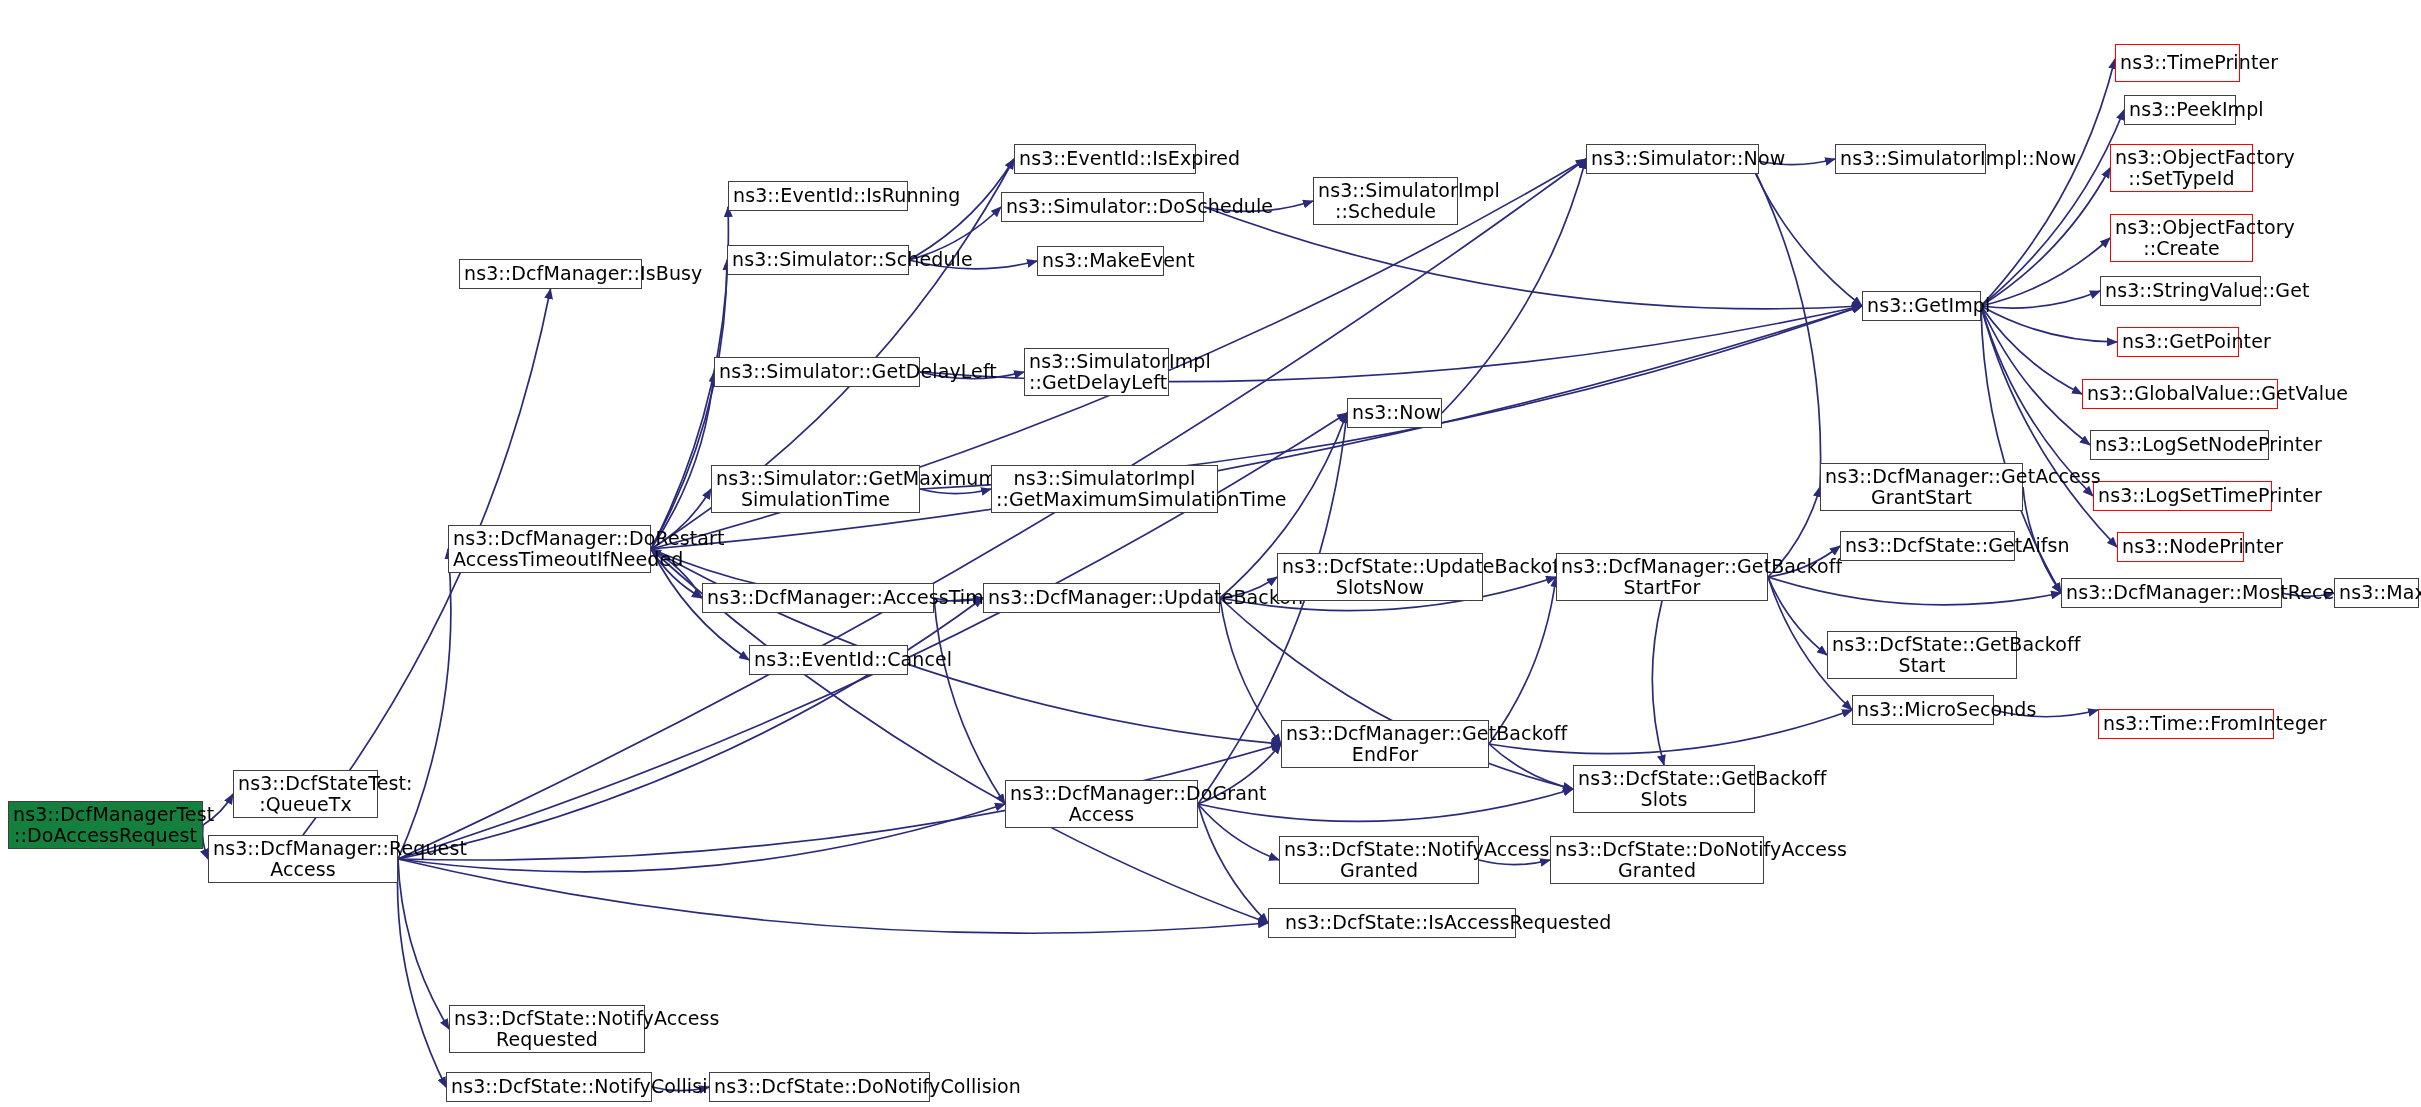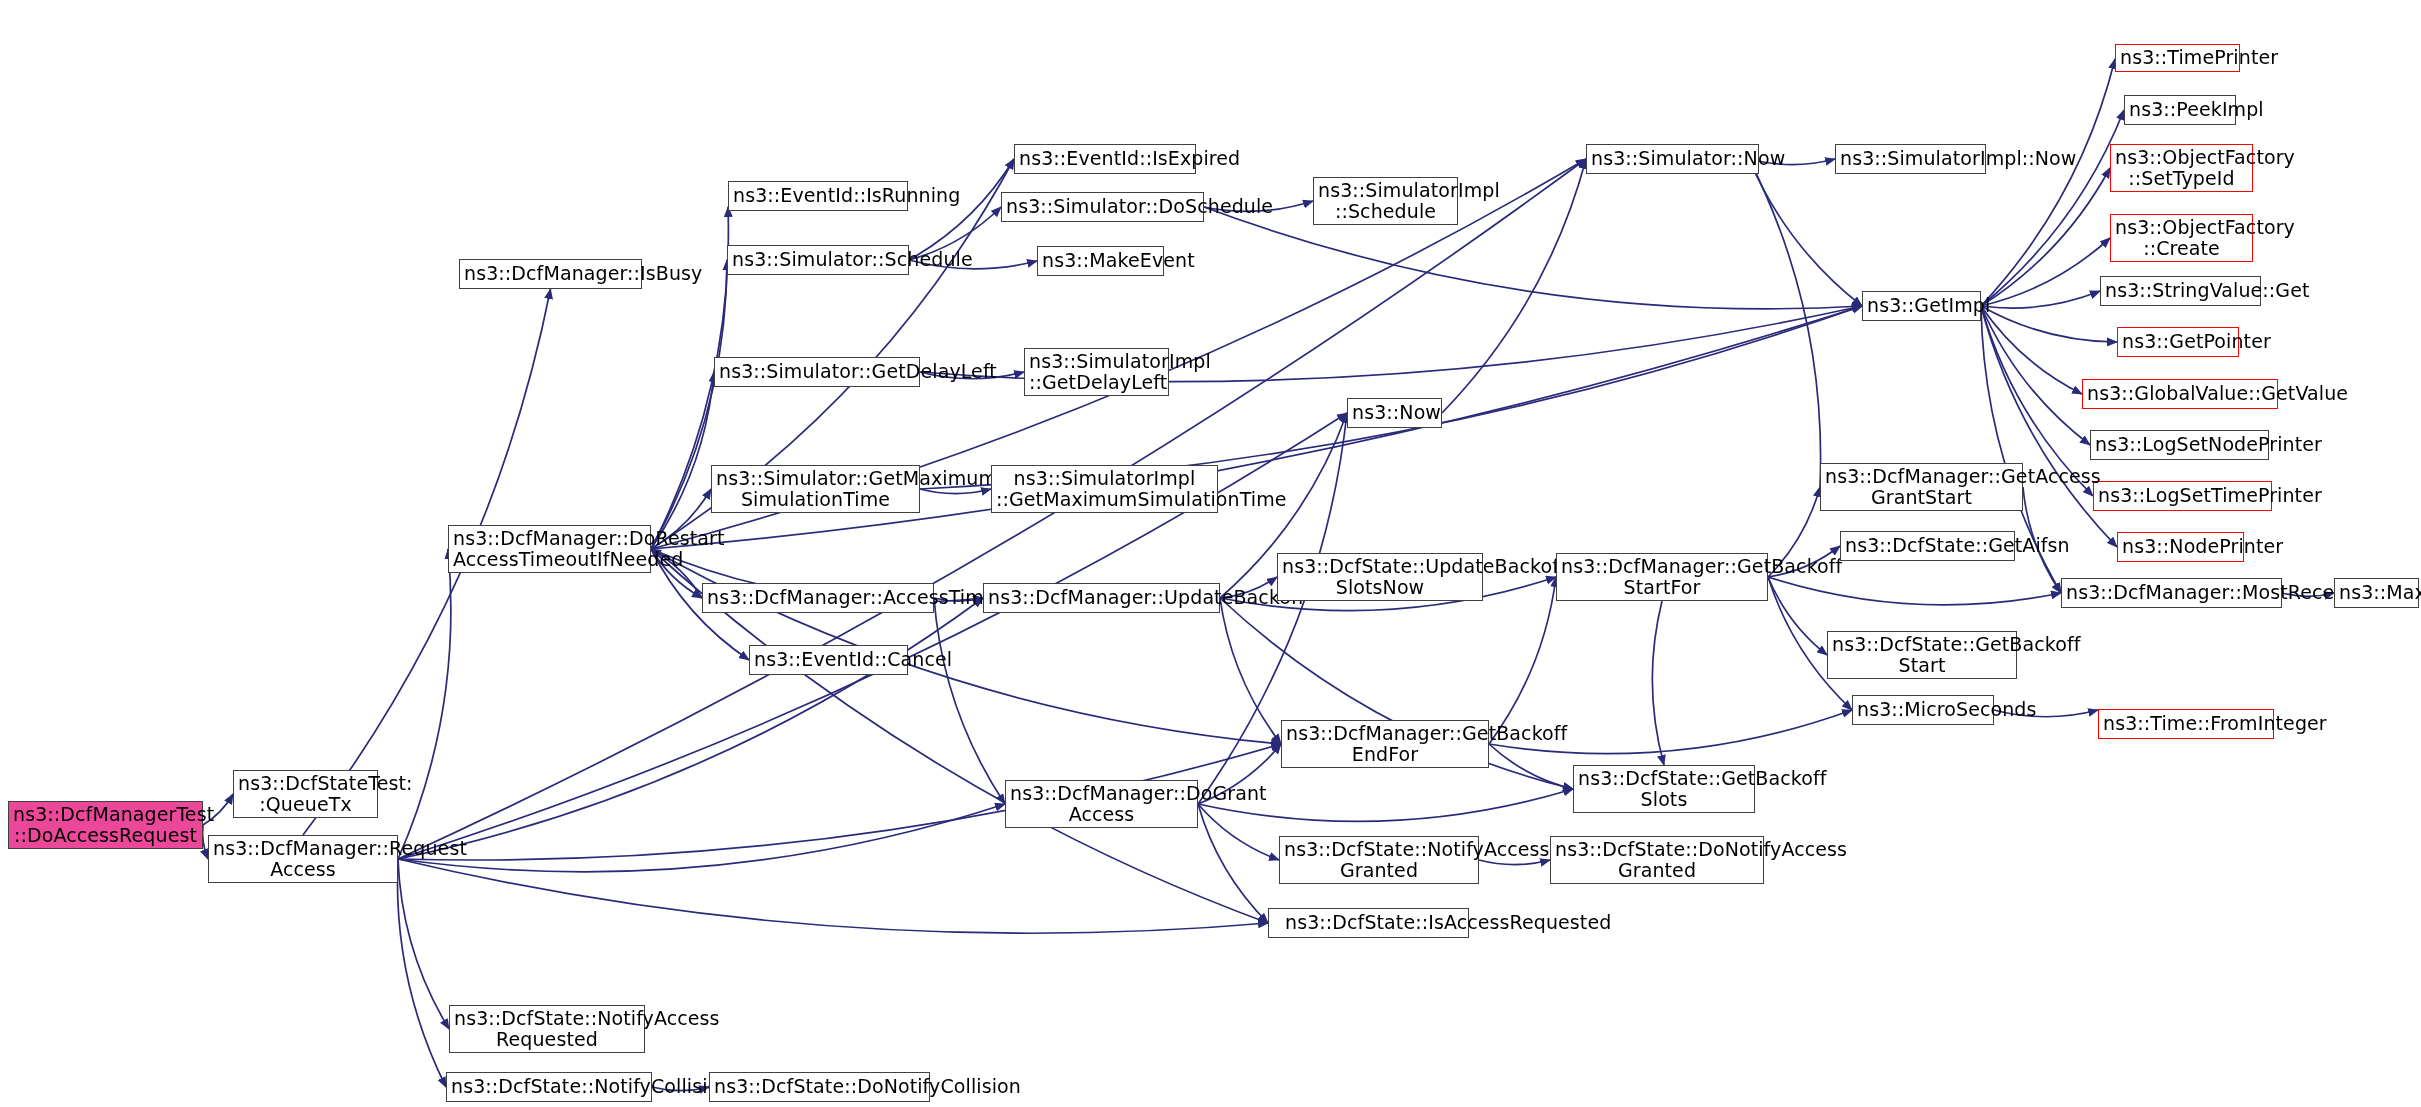--- a/index.html
+++ b/index.html
@@ -4,21 +4,21 @@
 <title>Call Graph</title>
 <style>
   html,body{margin:0;padding:0;background:#ffffff;}
   body{font-family:"DejaVu Sans","Liberation Sans",sans-serif;}
   #graph{position:relative;width:2421px;height:1107px;background:#ffffff;overflow:hidden;}
   #edges{position:absolute;left:0;top:0;width:2421px;height:1107px;}
   .node{position:absolute;box-sizing:border-box;border:1.6px solid #404040;background:#ffffff;
         display:flex;align-items:center;justify-content:center;text-align:center;
         font-size:19px;line-height:1.12;color:#000000;letter-spacing:0.1px;padding:1px 4px;}
   .node.red{border-color:#ff0000;border-width:1.6px;}
-  .node.root{background:#ec4899;border-color:#404040;justify-content:flex-end;}
+  .node.root{background:#15803d;border-color:#404040;justify-content:flex-end;}
   .node span{display:block;width:100%;}
 </style>
 </head>
 <body>
 
 <div id="graph">
   <svg id="edges" viewBox="0 0 2421 1107" preserveAspectRatio="none" xmlns="http://www.w3.org/2000/svg">
     <defs>
       <marker id="ah" markerWidth="11" markerHeight="9" refX="10" refY="4.5" orient="auto" markerUnits="userSpaceOnUse">
         <path d="M0,0 L11,4.5 L0,9 z" fill="#2a2a7a"></path>
@@ -135,21 +135,21 @@
       </div>
       <div class="node" style="left: 1313px; top: 177px; width: 145px; height: 48px;">
         <span>ns3::SimulatorImpl<br>::Schedule</span>
       </div>
       <div class="node" style="left: 1586px; top: 144px; width: 173px; height: 30px;">
         <span>ns3::Simulator::Now</span>
       </div>
       <div class="node" style="left: 1835px; top: 144px; width: 151px; height: 30px;">
         <span>ns3::SimulatorImpl::Now</span>
       </div>
-      <div class="node red" style="left: 2115px; top: 44px; width: 125px; height: 28px;">
+      <div class="node red" style="left: 2115px; top: 44px; width: 125px; height: 38px;">
         <span>ns3::TimePrinter</span>
       </div>
       <div class="node" style="left: 2124px; top: 95px; width: 112px; height: 30px;">
         <span>ns3::PeekImpl</span>
       </div>
       <div class="node red" style="left: 2110px; top: 144px; width: 143px; height: 48px;">
         <span>ns3::ObjectFactory<br>::SetTypeId</span>
       </div>
       <div class="node red" style="left: 2110px; top: 214px; width: 143px; height: 48px;">
         <span>ns3::ObjectFactory<br>::Create</span>
@@ -234,21 +234,21 @@
       </div>
       <div class="node" style="left: 1573px; top: 765px; width: 182px; height: 48px;">
         <span>ns3::DcfState::GetBackoff<br>Slots</span>
       </div>
       <div class="node" style="left: 1279px; top: 836px; width: 200px; height: 48px;">
         <span>ns3::DcfState::NotifyAccess<br>Granted</span>
       </div>
       <div class="node" style="left: 1550px; top: 836px; width: 214px; height: 48px;">
         <span>ns3::DcfState::DoNotifyAccess<br>Granted</span>
       </div>
-      <div class="node" style="left: 1268px; top: 908px; width: 201px; height: 30px; padding-left: 16px;">
+      <div class="node" style="left: 1268px; top: 908px; width: 248px; height: 30px; padding-left: 16px;">
         <span>ns3::DcfState::IsAccessRequested</span>
       </div>
       <div class="node" style="left: 449px; top: 1005px; width: 196px; height: 48px;">
         <span>ns3::DcfState::NotifyAccess<br>Requested</span>
       </div>
       <div class="node" style="left: 446px; top: 1072px; width: 206px; height: 30px;">
         <span>ns3::DcfState::NotifyCollision</span>
       </div>
       <div class="node" style="left: 709px; top: 1072px; width: 221px; height: 30px;">
         <span>ns3::DcfState::DoNotifyCollision</span>

